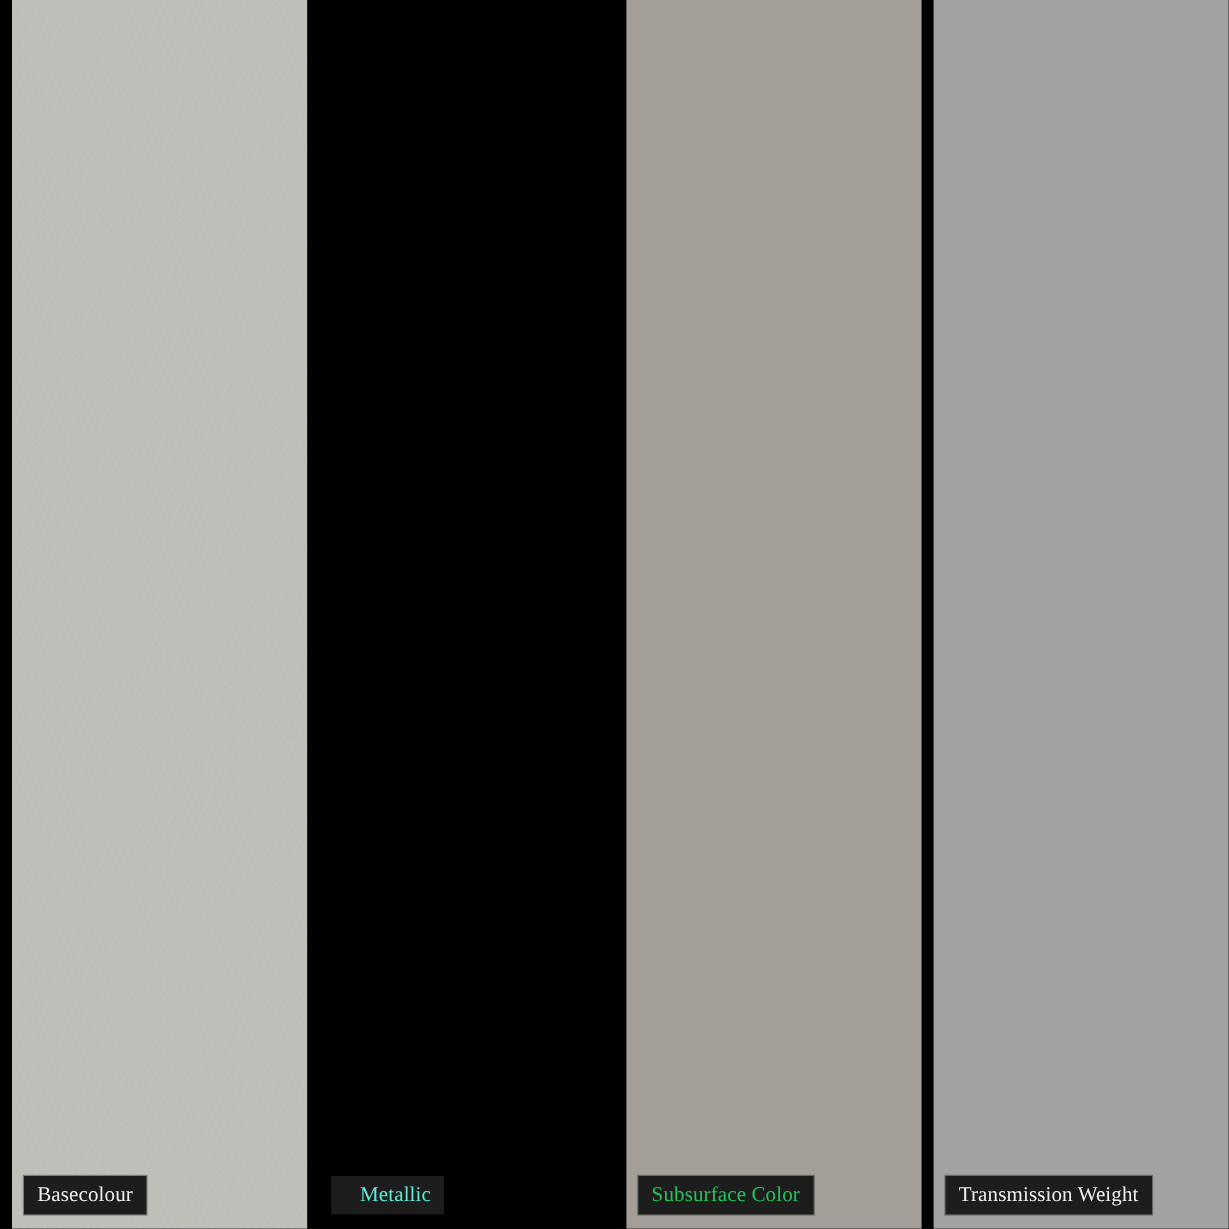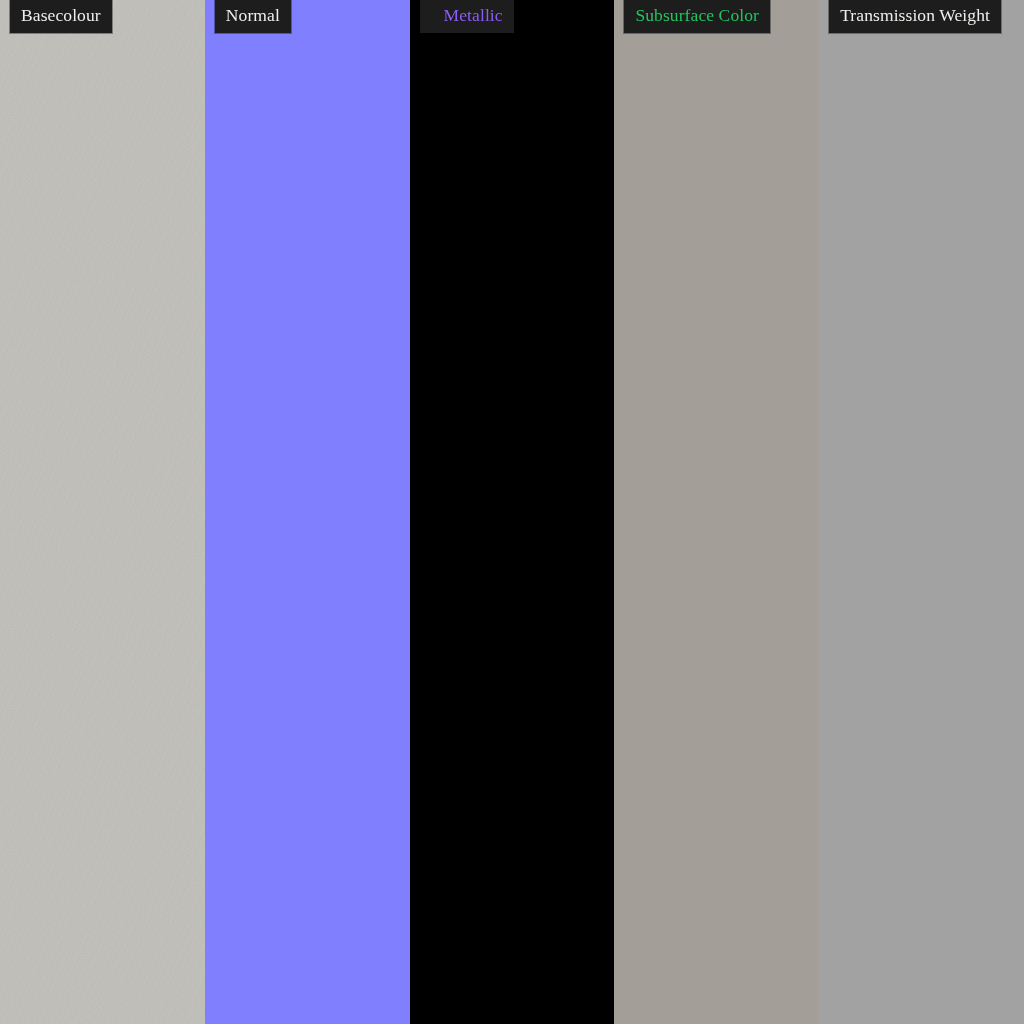--- a/index.html
+++ b/index.html
@@ -19,22 +19,23 @@
     display: flex;
     flex-direction: row;
     align-items: stretch;
   }
   .swatch-column {
     position: relative;
     flex: 1 1 0;
     height: 100%;
     overflow: hidden;
     display: flex;
-    align-items: flex-start;
+    align-items: flex-end;
     justify-content: flex-start;
+    margin-left: 10px;
   }
   
   .noise {
     position: absolute;
     inset: 0;
     pointer-events: none;
     opacity: 0;
     mix-blend-mode: overlay;
     background-repeat: repeat;
     background-size: 64px 64px, 91px 91px, 37px 37px;
@@ -85,29 +86,25 @@
 </head>
 <body>
 
 <div id="sheet">
 
   <div class="swatch-column textured-soft" style="background-color: rgb(192, 191, 186);">
     <div class="noise"></div>
     <div class="map-label" style="background-color: rgb(29, 29, 29); color: rgb(239, 238, 234);">Basecolour</div>
   </div>
 
-  <div class="swatch-column" style="background-color: rgb(128, 128, 255);">
-    <div class="noise"></div>
-    <div class="map-label" style="background-color: rgb(29, 29, 29); color: rgb(239, 238, 234);">Normal</div>
-  </div>
 
 
   <div class="swatch-column" style="background-color: rgb(0, 0, 0);">
     <div class="noise"></div>
-    <div class="map-label" style="background-color: rgb(29, 29, 29); color: #8b5cf6; padding-left: 24px;">Metallic</div>
+    <div class="map-label" style="background-color: rgb(29, 29, 29); color: #5eead4; padding-left: 24px;">Metallic</div>
   </div>
 
   <div class="swatch-column" style="background-color: rgb(163, 158, 151);">
     <div class="noise"></div>
     <div class="map-label" style="background-color: rgb(29, 29, 29); color: #22c55e;">Subsurface Color</div>
   </div>
 
   <div class="swatch-column" style="background-color: rgb(162, 162, 162);">
     <div class="noise"></div>
     <div class="map-label" style="background-color: rgb(29, 29, 29); color: rgb(239, 238, 234);">Transmission Weight</div>

